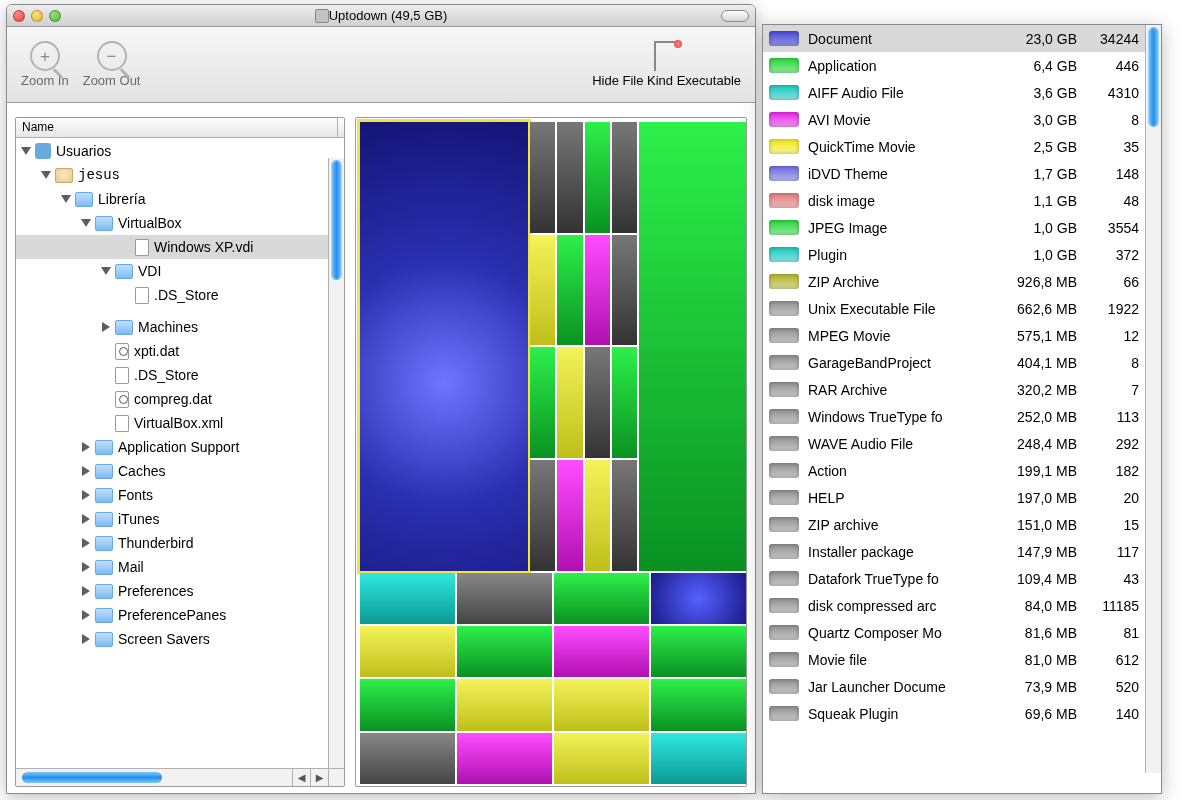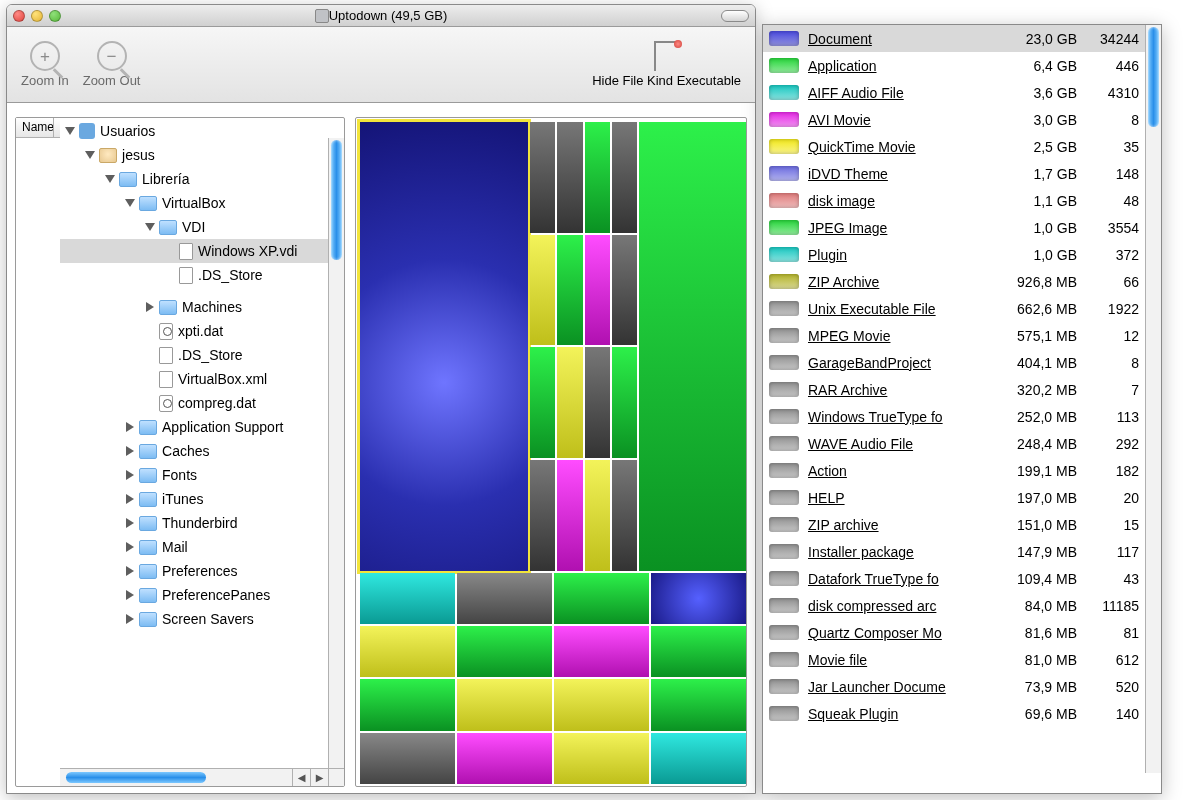--- a/index.html
+++ b/index.html
@@ -93,21 +93,21 @@
 .hide-stats .tool-label { color:#000; }
 
 
 .main-body { display: flex; height: calc(100% - 22px - 76px); padding: 14px 8px 6px 8px; gap: 10px; }
 .tree-panel, .map-panel {
   border: 1px solid #9a9a9a;
   border-radius: 2px;
   background: #fff;
   position: relative;
 }
-.tree-panel { width: 330px; display:flex; flex-direction:row; min-height:0; }
+.tree-panel { width: 330px; display:flex; flex-direction:column; min-height:0; }
 .map-panel { flex: 1; }
 
 
 .col-head {
   height: 20px; background: linear-gradient(to bottom,#fff,#e6e6e6);
   border-bottom: 1px solid #b0b0b0;
   font-size: 12px; padding: 2px 6px;
   position: relative;
 }
 .col-head.drag::after{
@@ -212,21 +212,21 @@
 .stat-row{
   display:grid;
   grid-template-columns: 42px 1fr 90px 62px;
   height: 27px; align-items:center; font-size:14px;
   padding-right: 16px;
   white-space: nowrap;
 }
 .stat-row.selected{ background:#d9d9d9; }
 .swatch{ height:15px; border-radius:3px; margin:0 6px; box-shadow:inset 0 0 4px rgba(0,0,0,.3);}
 .stat-row .num{ text-align:right; padding-right:6px; }
-.stat-row .kind{ overflow:hidden; text-overflow:clip; padding-left:3px;text-decoration:underline;}
+.stat-row .kind{ overflow:hidden; text-overflow:clip; padding-left:3px;}
 .stats-rows .vscroll{ top:0; bottom:0; }
 .stats-rows .vscroll .thumb{ top:2px; height:100px; }
 
 .well{
   height: 26px;
   background: repeating-linear-gradient(45deg,#e8e8e8,#e8e8e8 4px,#ddd 4px,#ddd 8px);
   border-top:1px solid #a8a8a8;
 }
 </style>
 </head>
@@ -275,45 +275,45 @@
 
       <div class="tree-panel">
         <div class="col-head drag">Name</div>
         <div class="tree-scroll">
           <div class="tree-list" id="tree-list">
               <div class="tree-row" style="padding-left: 6px;">
                 <span class="disclosure open"></span>
                 <span class="icon person"></span>
                 <span>Usuarios</span>
               </div>
-              <div class="tree-row" style="padding-left: 26px;">
+              <div class="tree-row" style="padding-left: 26px; font-family: Liberation Mono, monospace;">
                 <span class="disclosure open"></span>
                 <span class="icon home"></span>
                 <span>jesus</span>
               </div>
               <div class="tree-row" style="padding-left: 46px;">
                 <span class="disclosure open"></span>
                 <span class="icon folder"></span>
                 <span>Librería</span>
               </div>
               <div class="tree-row" style="padding-left: 66px;">
                 <span class="disclosure open"></span>
                 <span class="icon folder"></span>
                 <span>VirtualBox</span>
-              </div>
-              <div class="tree-row" style="padding-left: 86px;">
-                <span class="disclosure open"></span>
-                <span class="icon folder"></span>
-                <span>VDI</span>
               </div>
               <div class="tree-row selected" style="padding-left: 106px;">
                 <span style="width: 13px; display: inline-block;"></span>
                 <span class="icon file"></span>
                 <span>Windows XP.vdi</span>
               </div>
+              <div class="tree-row" style="padding-left: 86px;">
+                <span class="disclosure open"></span>
+                <span class="icon folder"></span>
+                <span>VDI</span>
+              </div>
               <div class="tree-row" style="padding-left: 106px;">
                 <span style="width: 13px; display: inline-block;"></span>
                 <span class="icon file"></span>
                 <span>.DS_Store</span>
               </div>
               <div class="tree-row" style="padding-left: 86px; margin-top: 8px;">
                 <span class="disclosure"></span>
                 <span class="icon folder"></span>
                 <span>Machines</span>
               </div>
@@ -322,27 +322,27 @@
                 <span class="icon xml"></span>
                 <span>xpti.dat</span>
               </div>
               <div class="tree-row" style="padding-left: 86px;">
                 <span style="width: 13px; display: inline-block;"></span>
                 <span class="icon file"></span>
                 <span>.DS_Store</span>
               </div>
               <div class="tree-row" style="padding-left: 86px;">
                 <span style="width: 13px; display: inline-block;"></span>
+                <span class="icon xml"></span>
+                <span>compreg.dat</span>
+              </div>
+              <div class="tree-row" style="padding-left: 86px;">
+                <span style="width: 13px; display: inline-block;"></span>
                 <span class="icon file"></span>
                 <span>VirtualBox.xml</span>
-              </div>
-              <div class="tree-row" style="padding-left: 86px;">
-                <span style="width: 13px; display: inline-block;"></span>
-                <span class="icon xml"></span>
-                <span>compreg.dat</span>
               </div>
               <div class="tree-row" style="padding-left: 66px;">
                 <span class="disclosure"></span>
                 <span class="icon folder"></span>
                 <span>Application Support</span>
               </div>
               <div class="tree-row" style="padding-left: 66px;">
                 <span class="disclosure"></span>
                 <span class="icon folder"></span>
                 <span>Caches</span>

